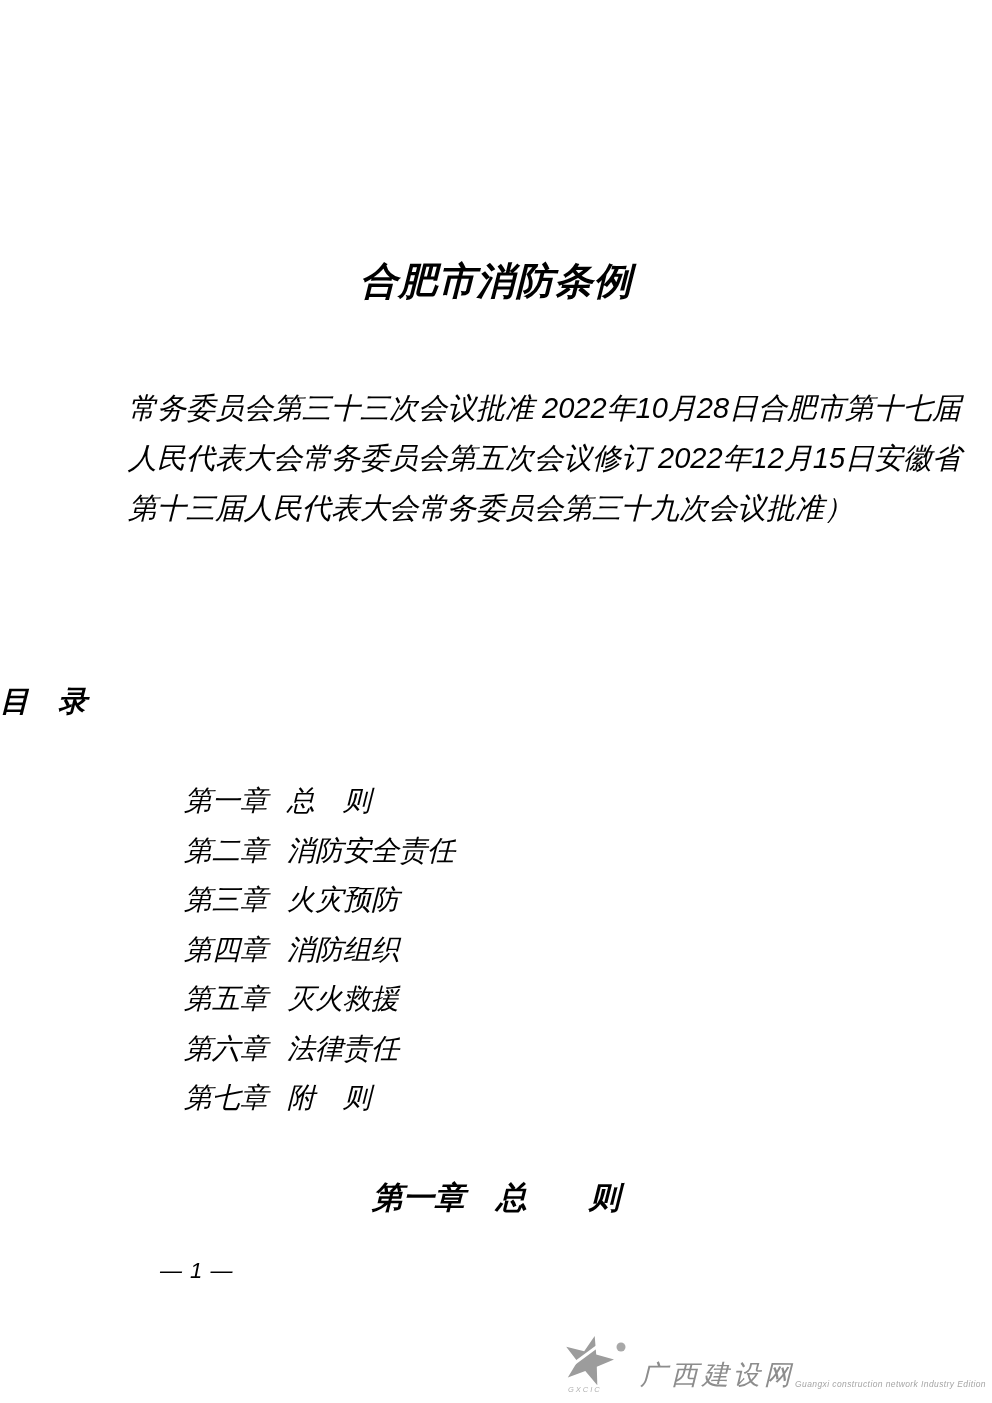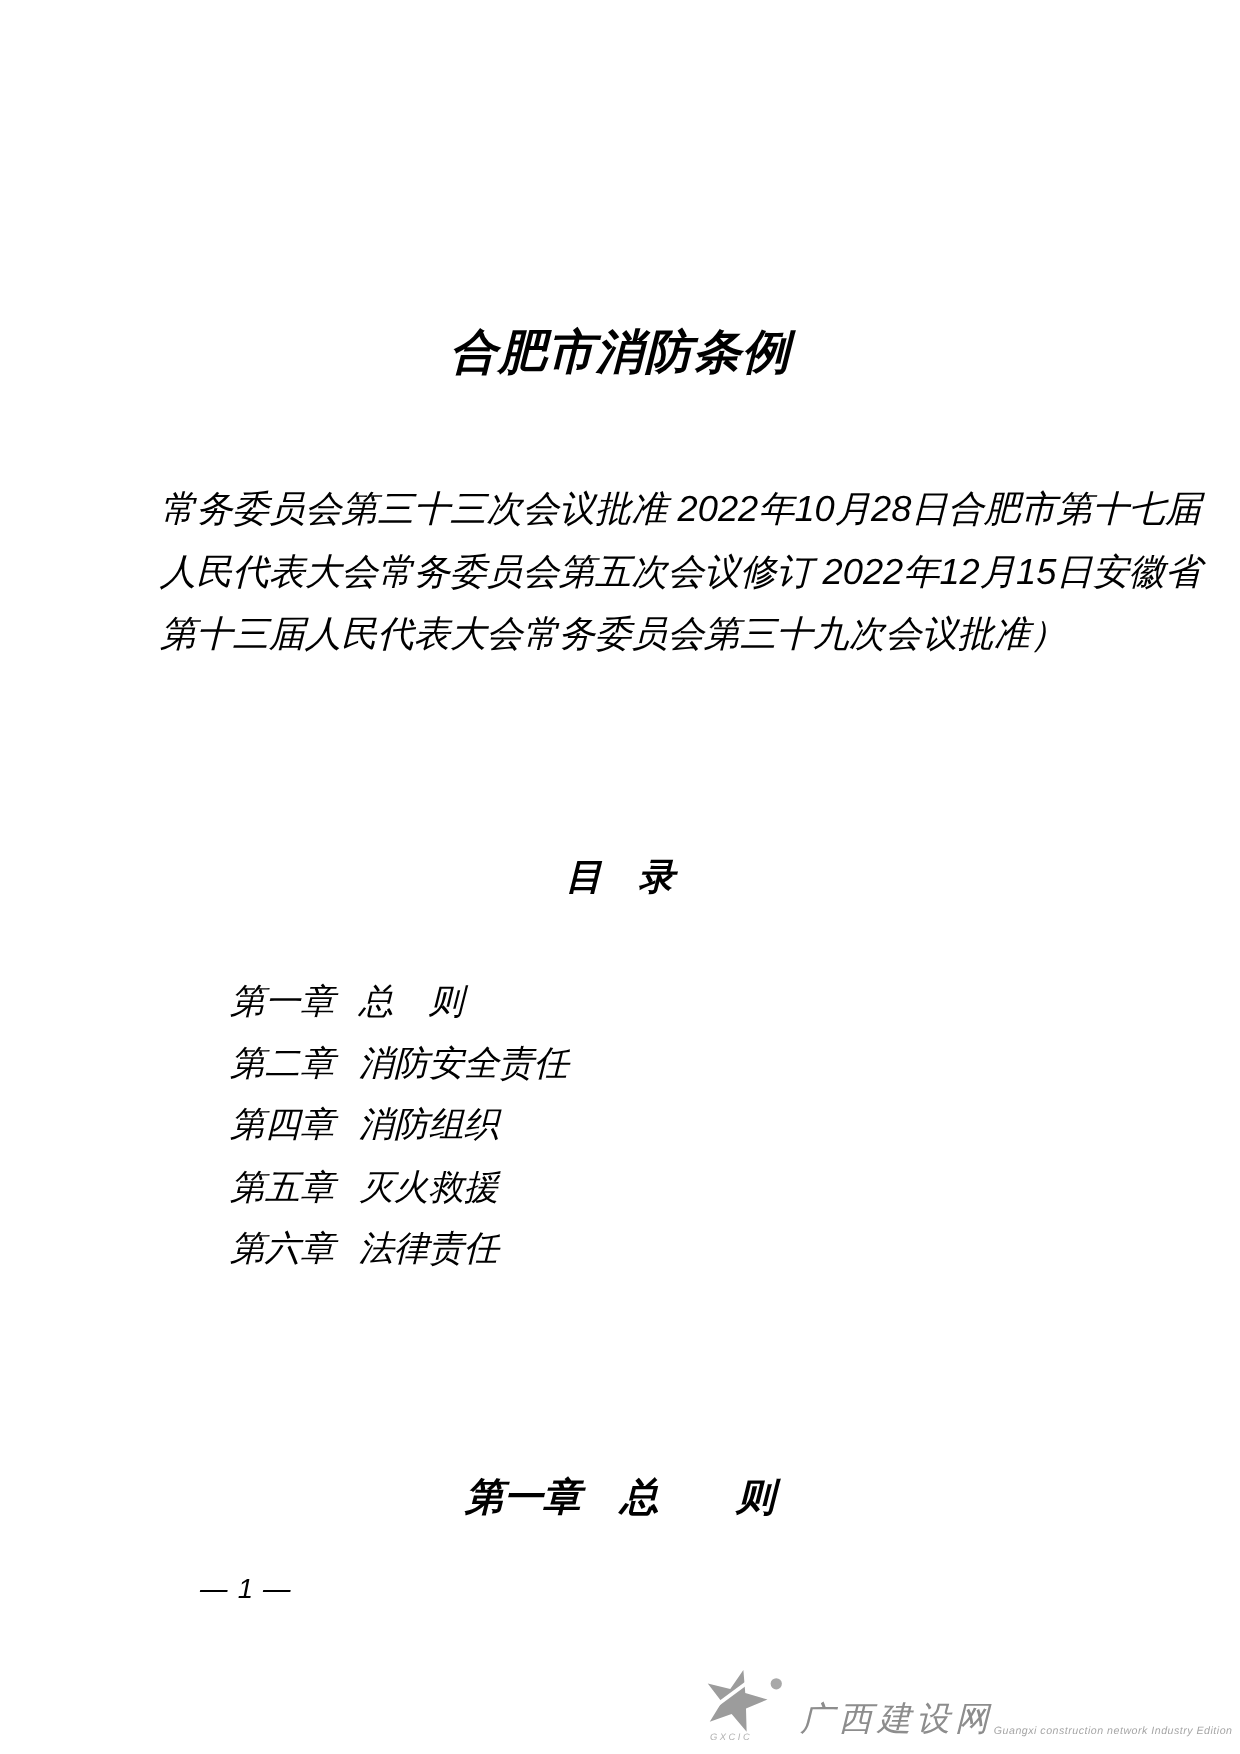--- a/index.html
+++ b/index.html
@@ -45,21 +45,21 @@
     text-indent: 2em;
   }
   .preamble .pline.last {
     text-align-last: left;
   }
   .toc-heading {
     position: absolute;
     top: 682px;
     left: 0;
     width: 100%;
-    text-align: center;
+    text-align: left;
     font-size: 29px;
     font-weight: bold;
     margin: 0;
   }
   .toc {
     position: absolute;
     top: 776px;
     left: 184px;
     font-size: 28px;
     line-height: 49.5px;
@@ -140,30 +140,38 @@
   <div class="toc">
     <div class="toc-item">
       <span class="chapter">第一章</span>
       <span class="chapter-title">总　则</span>
     </div>
     <div class="toc-item">
       <span class="chapter">第二章</span>
       <span class="chapter-title">消防安全责任</span>
     </div>
     <div class="toc-item">
+      <span class="chapter">第三章</span>
+      <span class="chapter-title">火灾预防</span>
+    </div>
+    <div class="toc-item">
       <span class="chapter">第四章</span>
       <span class="chapter-title">消防组织</span>
     </div>
     <div class="toc-item">
       <span class="chapter">第五章</span>
       <span class="chapter-title">灭火救援</span>
     </div>
     <div class="toc-item">
       <span class="chapter">第六章</span>
       <span class="chapter-title">法律责任</span>
+    </div>
+    <div class="toc-item">
+      <span class="chapter">第七章</span>
+      <span class="chapter-title">附　则</span>
     </div>
   </div>
 
   <h2 class="section-heading">第一章　总　　则</h2>
 
   <div class="page-number">— 1 —</div>
 
   <div class="watermark">
     <svg class="logo" viewBox="0 0 92 62" xmlns="http://www.w3.org/2000/svg">
       <polygon points="46.7,2.9 48.2,21.4 66,26.6 48.8,33.7 49.3,52.3 37.3,38.1 19.8,44.4 29.5,28.5 18.2,13.8 36.2,18.2" fill="#9c9c9c"></polygon>

